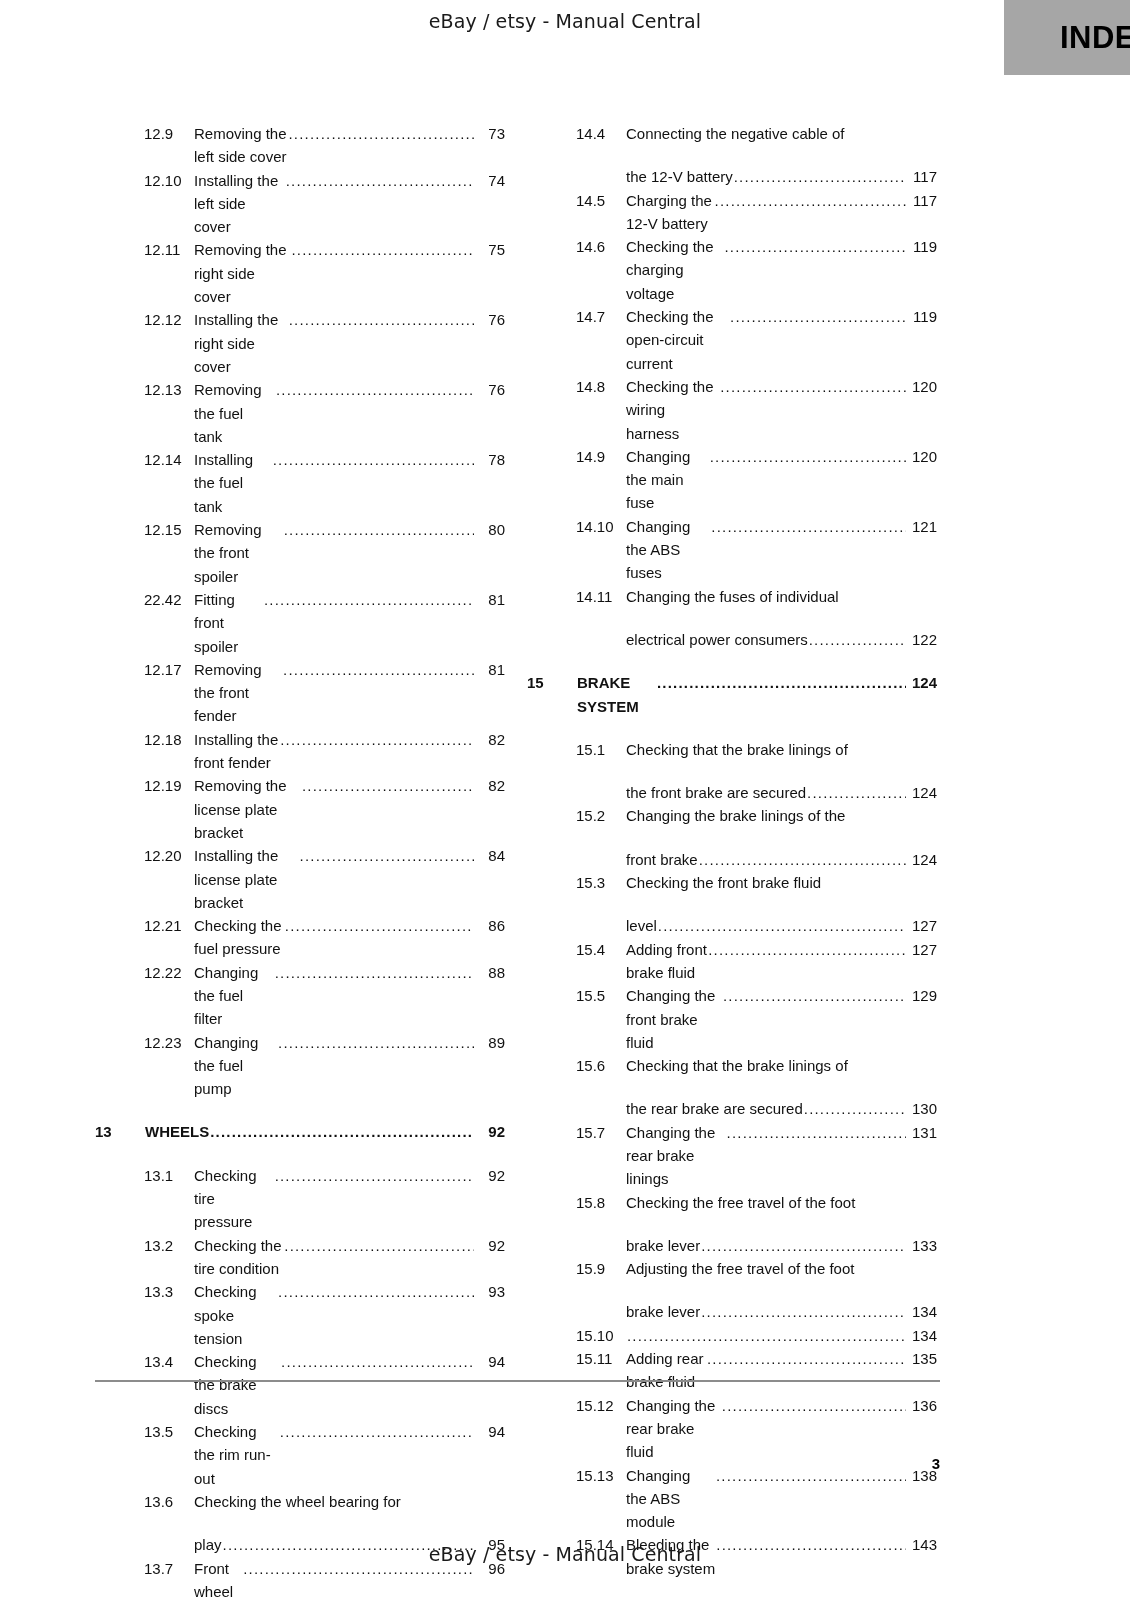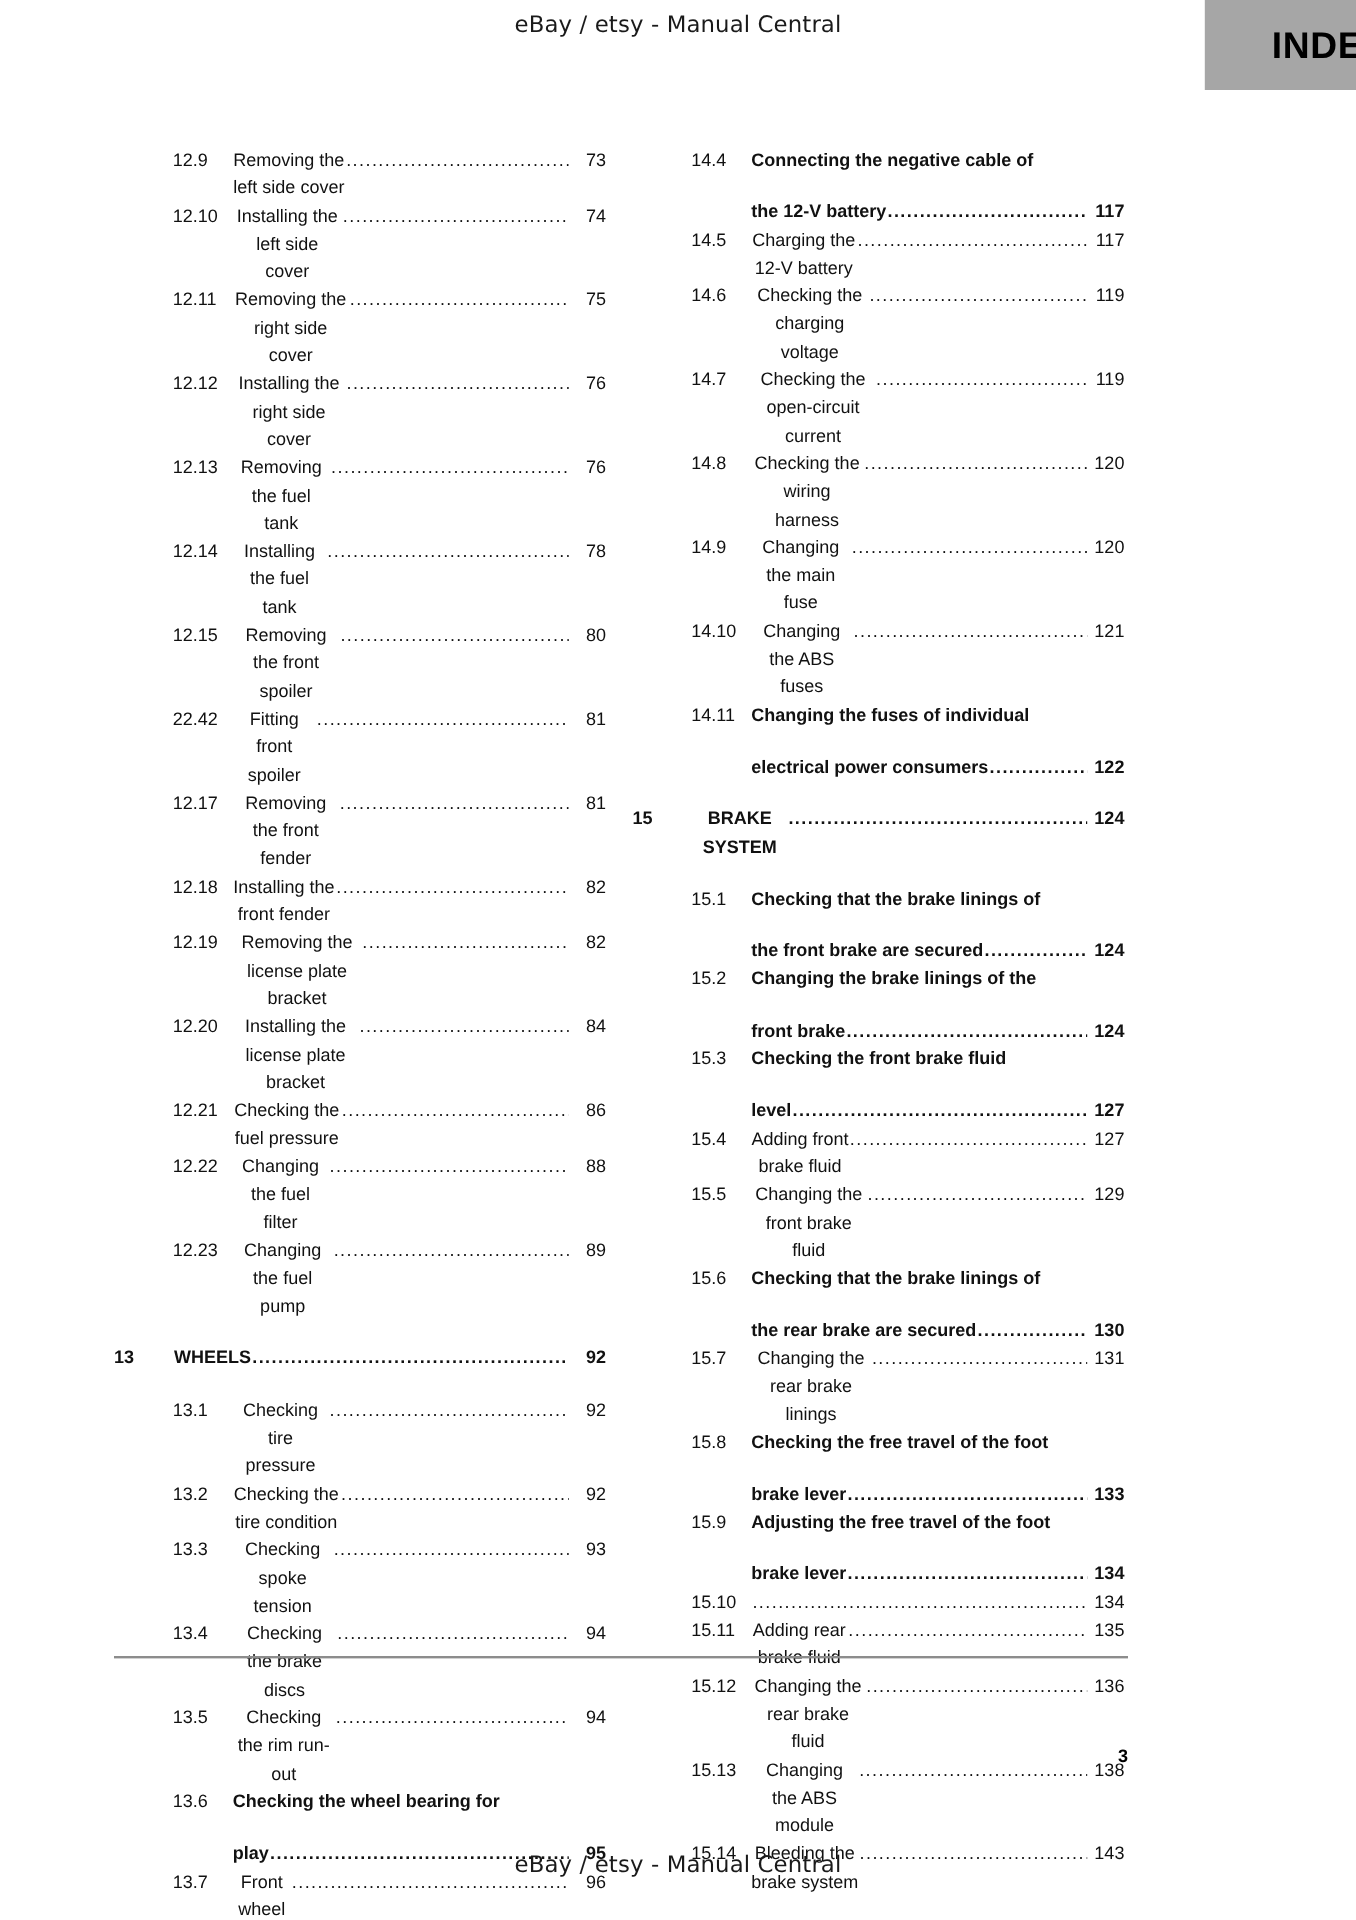--- a/index.html
+++ b/index.html
@@ -78,21 +78,20 @@
   }
   .toc-row .body {
     flex: 1 1 auto;
     min-width: 0;
     display: flex;
     align-items: baseline;
   }
   .toc-row .title {
     flex: 0 1 auto;
     white-space: normal;
-    text-align: center;
   }
   .toc-row .dots {
     flex: 1 1 auto;
     overflow: hidden;
     white-space: nowrap;
     letter-spacing: 1.2px;
     margin: 0 1px;
     color: #111;
   }
   .toc-row .pg {
@@ -105,21 +104,21 @@
   
   .lvl1 { margin-top: 20px; margin-bottom: 20px; font-weight: bold; }
   .lvl1 .num  { width: 50px; }
   .lvl1 .pg   { min-width: 30px; }
 
   
   .lvl2 .num  { width: 50px; margin-left: 49px; }
   .lvl2 .pg   { min-width: 30px; }
 
   
-  .toc-row.wrap .body { display: block; font-weight: bold; }
+  .toc-row.wrap .body { display: block; }
   .toc-row.wrap .title { display: inline; }
   .toc-row.wrap .dots {
     display: inline-block;
     width: auto;
     overflow: hidden;
     vertical-align: baseline;
   }
   .toc-row.wrap .tail {
     display: flex;
     align-items: baseline;

